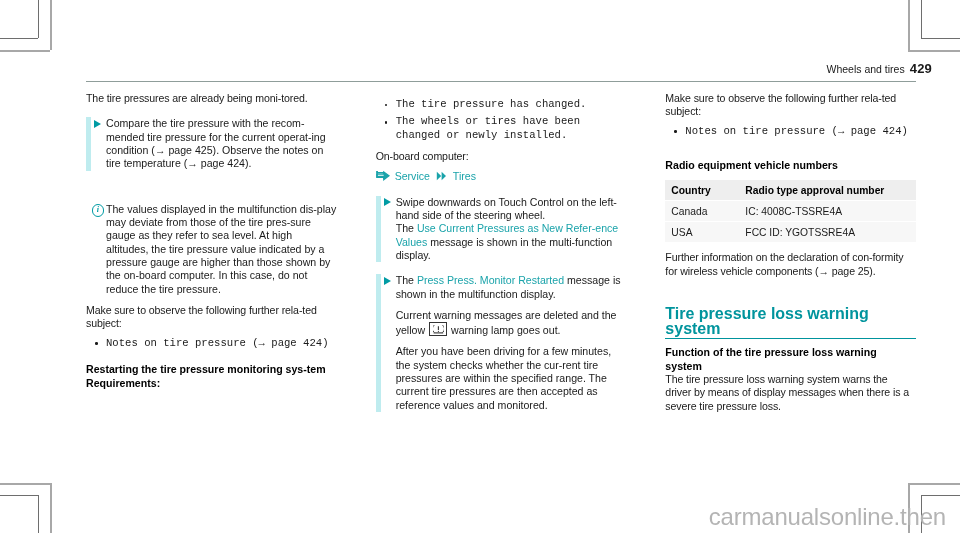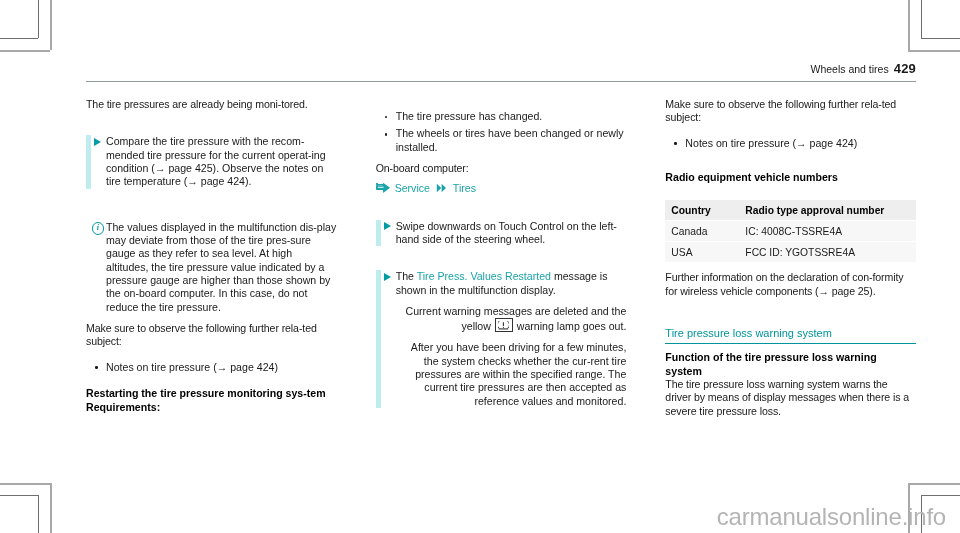--- a/index.html
+++ b/index.html
@@ -21,21 +21,21 @@
   
   .page {
     position: absolute;
     left: 86px; top: 62px;
     width: 830px; height: 400px;
   }
 
   
   .header {
     position: absolute;
-    left: 0; top: 0;
+    left: 16px; top: 0;
     width: 830px;
     text-align: right;
     font-size: 10.5px;
     line-height: 14px;
     white-space: nowrap;
   }
   .header .hdr-title { color: #1a1a1a; }
   .header .hdr-page {
     font-weight: bold;
     font-size: 13px;
@@ -45,21 +45,21 @@
   .header-rule {
     position: absolute;
     left: 0; top: 19px;
     width: 830px; height: 1px;
     background: #8f9d9a;
   }
 
   
   .cols {
     position: absolute;
-    left: 0; top: 36px;
+    left: 0; top: 30px;
     width: 830px;
     display: flex;
     gap: 39px;
   }
   .col { width: 254px; position: relative; }
 
   
   .p {
     font-size: 10.6px;
     line-height: 13.35px;
@@ -67,39 +67,39 @@
     color: #1a1a1a;
     letter-spacing: -0.01em;
   }
   .gap { height: 8px; }
   .gap-lg { height: 13px; }
 
   
   .step {
     position: relative;
     padding-left: 20px;
-    margin-top: 24px;
+    margin-top: 12px;
   }
   .step .bar {
     position: absolute;
     left: 0; top: 0;
     width: 5px; height: 100%;
     background: #bfecef;
   }
   .step .tri {
     position: absolute;
     left: 8px; top: 2.5px;
     width: 0; height: 0;
     border-left: 7px solid #009ba4;
     border-top: 4.4px solid transparent;
     border-bottom: 4.4px solid transparent;
   }
   .step .step-body { font-size: 10.6px; line-height: 13.35px; }
   .step .sub { margin-top: 0; }
-  .step .subgap { margin-top: 8px; text-align: right; }
+  .step .subgap { margin-top: 8px; }
 
   
   .note {
     position: relative;
     padding-left: 20px;
     margin-top: 8px;
   }
   .note .ico {
     position: absolute;
     left: 5.5px; top: 1.5px;
@@ -110,21 +110,21 @@
     font-size: 8px;
     line-height: 10px;
     text-align: center;
     font-family: "Liberation Serif", serif;
     font-style: italic;
     font-weight: bold;
   }
   .note .note-body { font-size: 10.6px; line-height: 13.35px; margin-top: 32px; }
 
   
-  .bullets { margin-top: 12px; }
+  .bullets { margin-top: 6px; font-family: Liberation Mono, monospace; }
   .bul {
     position: relative;
     padding-left: 20px;
     font-size: 10.6px;
     line-height: 13.35px;
     margin-bottom: 0;
   }
   .bul + .bul { margin-top: 4px; }
   .bul .dot {
     position: absolute;
@@ -135,23 +135,23 @@
   }
 
   
   .h-bold {
     font-size: 10.6px;
     line-height: 13.35px;
     font-weight: bold;
     color: #000;
   }
   .h-section {
-    font-size: 11px;
+    font-size: 16px;
     line-height: 15px;
-    font-weight: normal;
+    font-weight: bold;
     color: #00949d;
     padding-bottom: 2px;
   }
   .h-section-rule {
     height: 1.4px;
     background: #00949d;
     width: 100%;
     margin-bottom: 7px;
   }
 
@@ -178,21 +178,21 @@
     position: relative;
     margin: 0 1px;
   }
   .lamp-box svg { position: absolute; left: 2.6px; top: 0.6px; }
 
   
   .tbl {
     width: 100%;
     border-collapse: collapse;
     font-size: 10.3px;
-    margin-top: 16px;
+    margin-top: 8px;
   }
   .tbl th {
     background: #eeeeee;
     font-weight: bold;
     text-align: left;
     padding: 4.5px 6px 4.5px 6px;
     color: #000;
     border-bottom: 1px solid #ffffff;
   }
   .tbl td {
@@ -309,26 +309,27 @@
           <path d="M0.8 0.8 L5.2 5 L0.8 9.2 Z" fill="#1aa3aa"></path>
           <path d="M5.6 0.8 L10 5 L5.6 9.2 Z" fill="#1aa3aa"></path>
         </svg>
         <span class="nav-label">Tires</span>
       </div>
 
       <div class="step">
         <div class="bar"></div>
         <div class="tri"></div>
         <div class="step-body">Swipe downwards on Touch Control on the left-hand side of the steering wheel.</div>
+        <div class="step-body sub"><span>The </span><span class="teal">Use Current Pressures as New Refer-ence Values</span><span> message is shown in the multi-function display.</span></div>
       </div>
 
       <div class="step">
         <div class="bar"></div>
         <div class="tri"></div>
-        <div class="step-body sub"><span>The </span><span class="teal">Tire Press. Values Restarted</span><span> message is shown in the multifunction display.</span></div>
+        <div class="step-body sub"><span>The </span><span class="teal">Press Press. Monitor Restarted</span><span> message is shown in the multifunction display.</span></div>
         <div class="step-body subgap"><span>Current warning messages are deleted and the yellow </span><span class="lamp-box"><svg width="11" height="10" viewBox="0 0 11 10">
                 <path d="M1.2 1.2 A4.4 4.4 0 0 0 1.2 8.4" fill="none" stroke="#333" stroke-width="1"></path>
                 <path d="M9.6 1.2 A4.4 4.4 0 0 1 9.6 8.4" fill="none" stroke="#333" stroke-width="1"></path>
                 <path d="M0.6 8.9 L10.2 8.9" stroke="#333" stroke-width="1.1"></path>
                 <path d="M5.4 2.2 L5.4 5.9" stroke="#333" stroke-width="1.1"></path>
                 <circle cx="5.4" cy="7.3" r="0.65" fill="#333"></circle>
               </svg></span><span> warning lamp goes out.</span></div>
         <div class="step-body subgap">After you have been driving for a few minutes, the system checks whether the cur-rent tire pressures are within the specified range. The current tire pressures are then accepted as reference values and monitored.</div>
       </div>
 
@@ -377,13 +378,13 @@
       <div class="h-section-rule"></div>
 
       <div class="h-bold">Function of the tire pressure loss warning system</div>
       <div class="p">The tire pressure loss warning system warns the driver by means of display messages when there is a severe tire pressure loss.</div>
 
     </div>
 
   </div>
 </div>
 
-<div class="watermark">carmanualsonline.info</div>
+<div class="watermark">carmanualsonline.then</div>
 
 </body></html>

